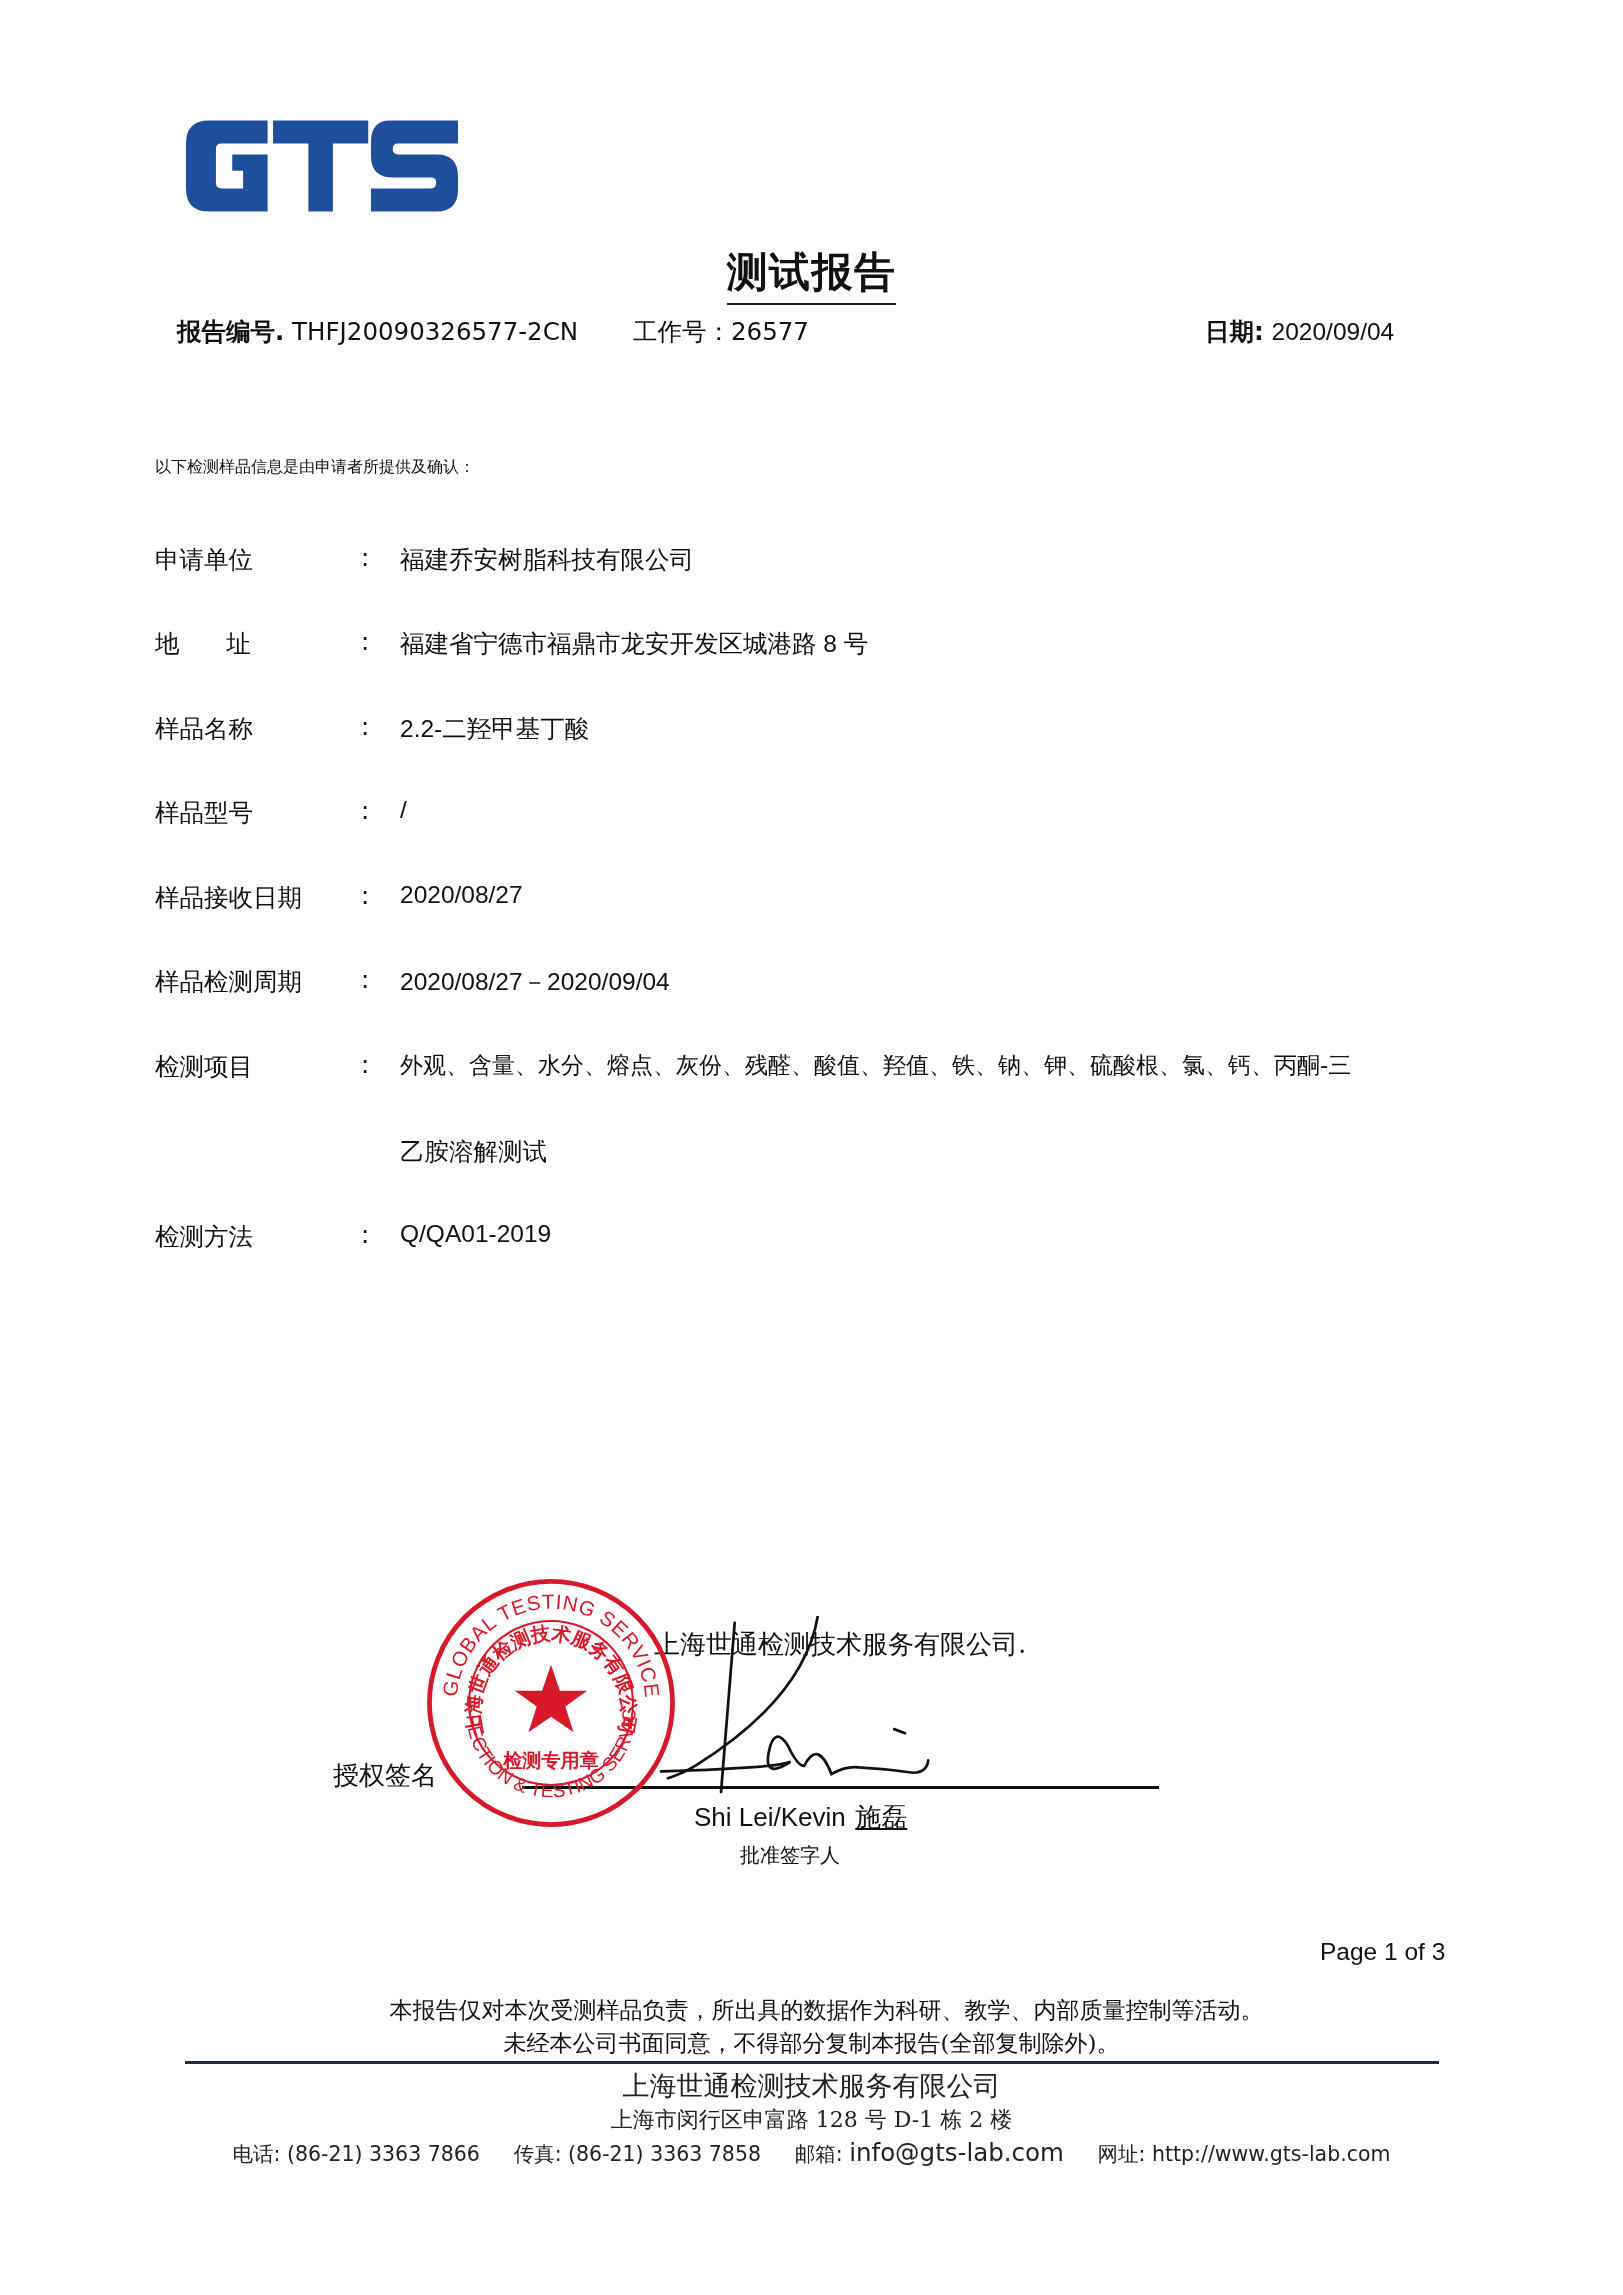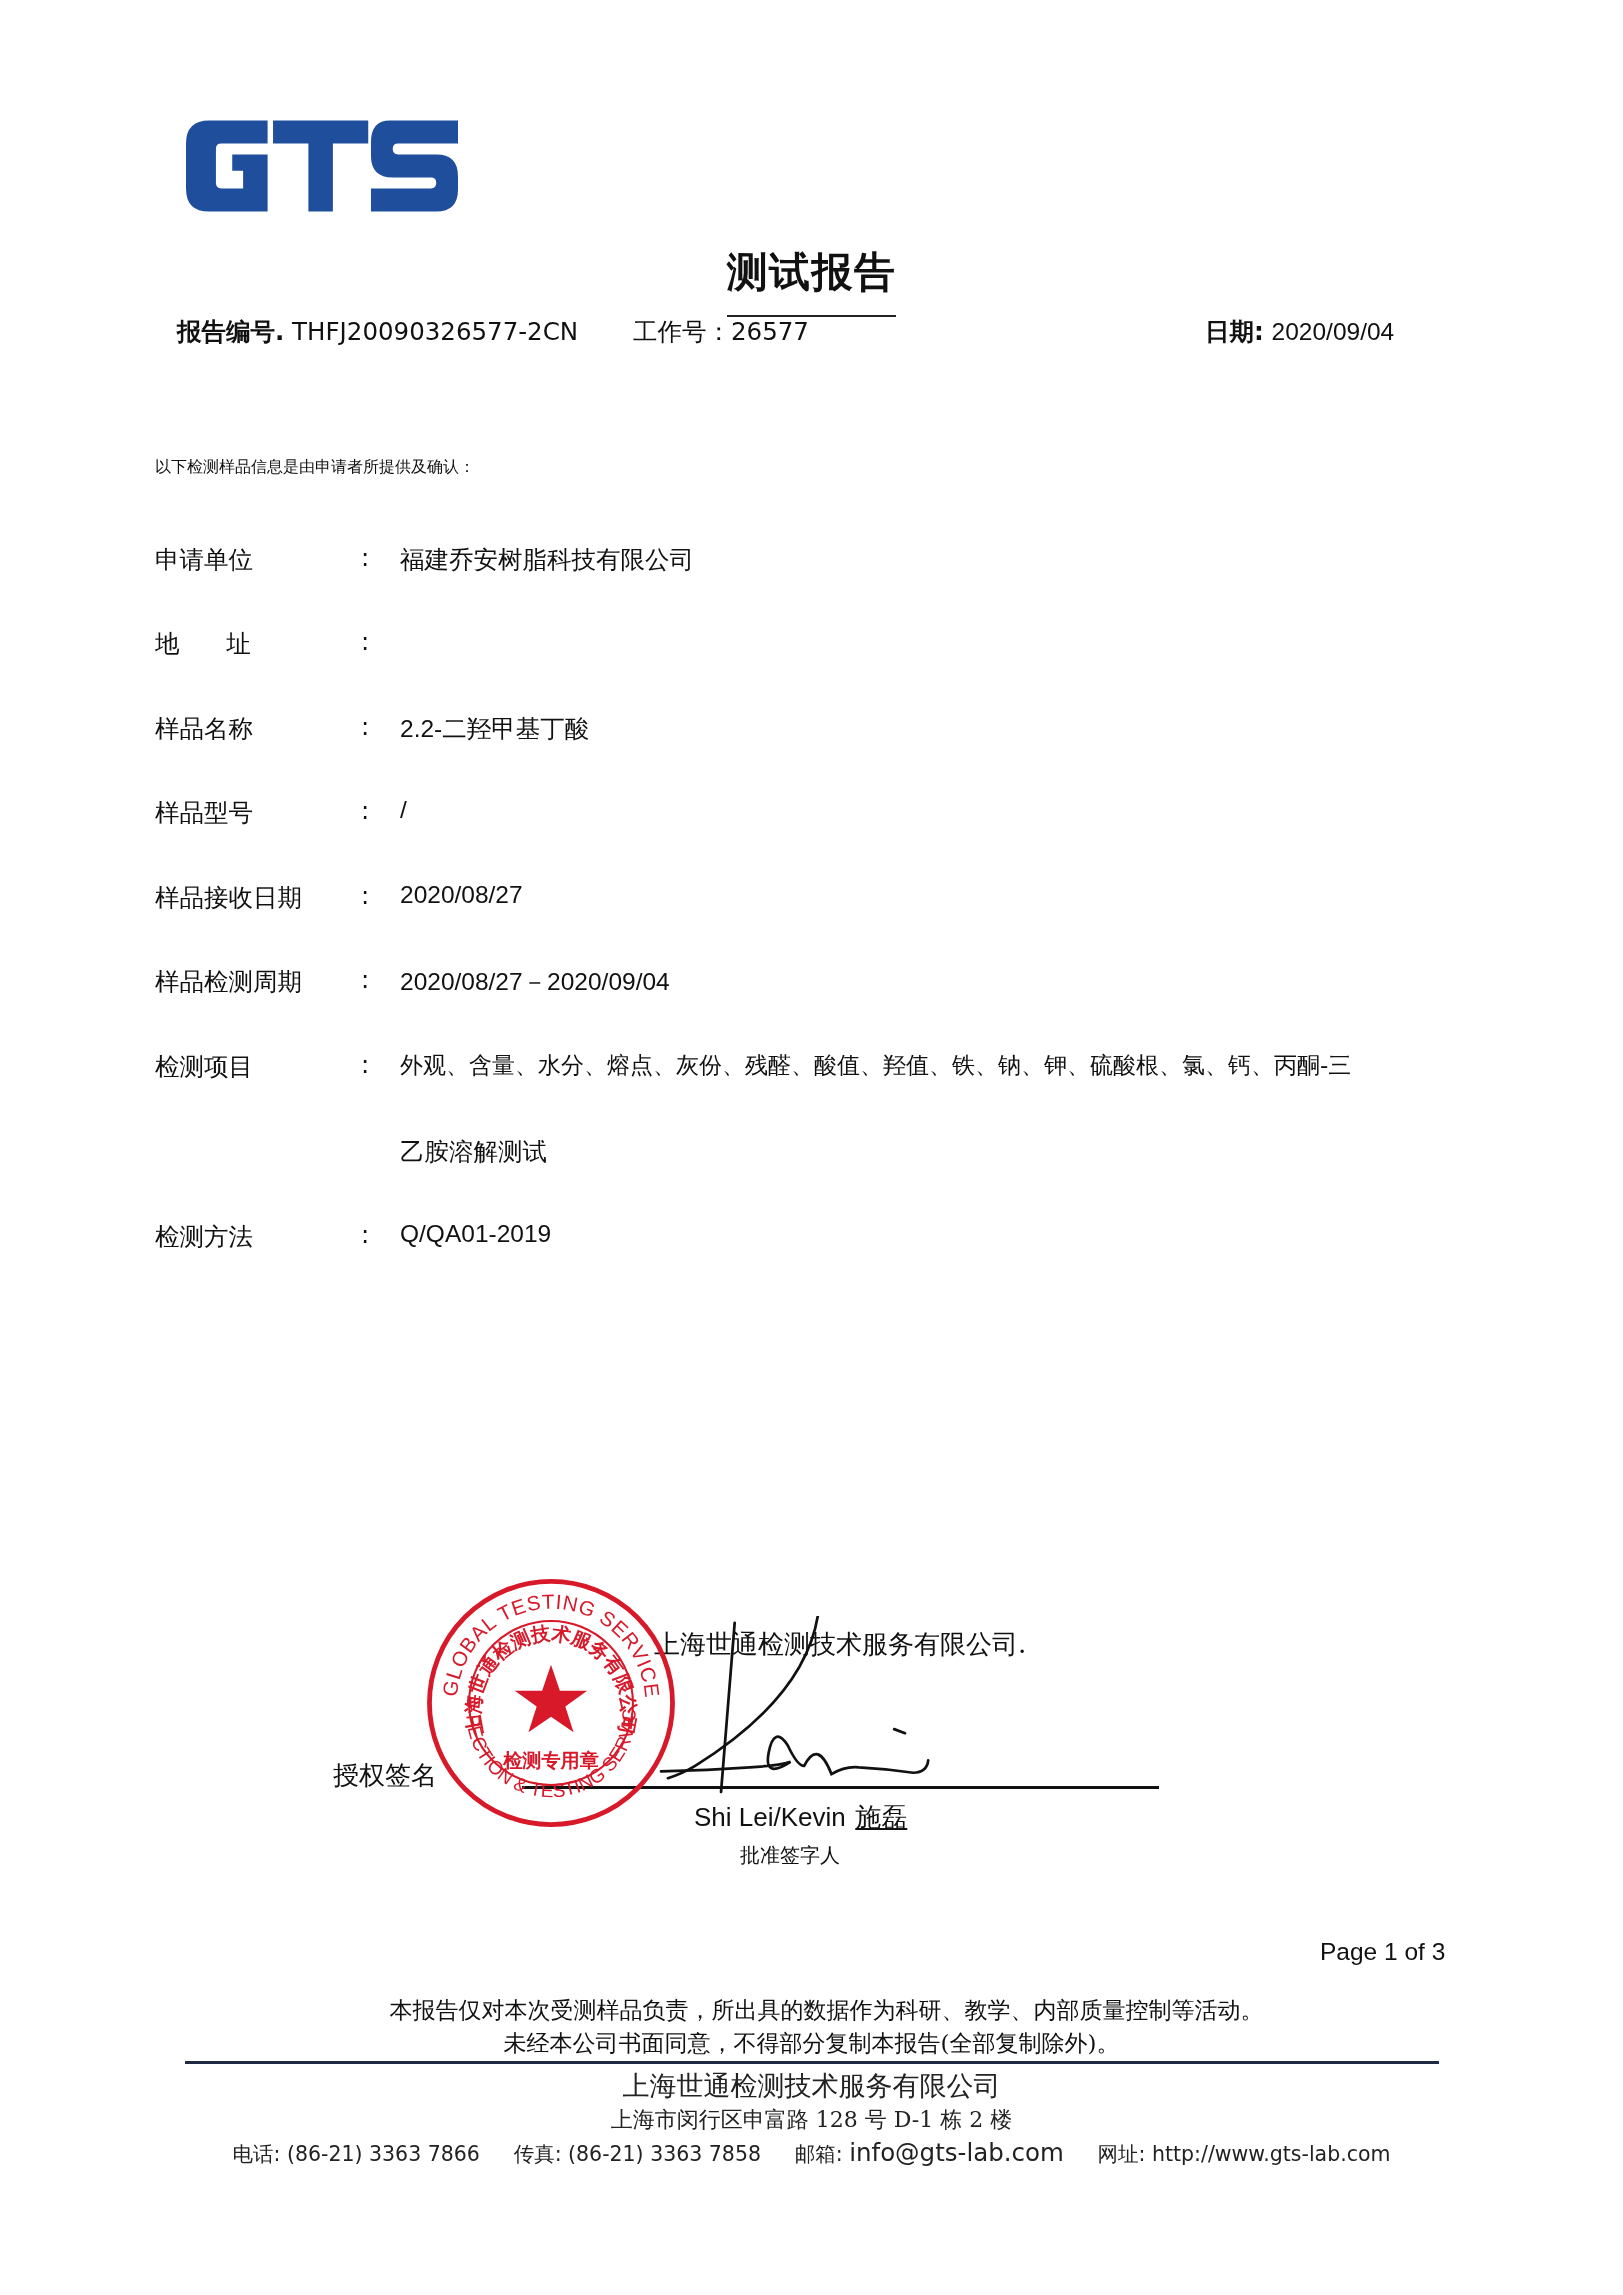--- a/index.html
+++ b/index.html
@@ -10,21 +10,21 @@
   }
   .abs { position: absolute; }
   
   .logo { left: 179px; top: 115px; width: 286px; height: 102px; }
   
   .doc-title {
     left: 0; width: 1623px; top: 245px; text-align: center;
     font-family: "DejaVu Serif", "Liberation Serif", serif;
     font-size: 41px; font-weight: bold; letter-spacing: 1.4px;
   }
-  .doc-title span { border-bottom: 2.7px solid #222; padding-bottom: 19px; }
+  .doc-title span { border-bottom: 2.7px solid #222; padding-bottom: 7px; }
   
   .meta { top: 315px; font-size: 24.5px; white-space: nowrap; }
   .meta .lbl { font-weight: bold; }
   .meta-report { left: 177px; }
   .meta-job { left: 633px; }
   .meta-date { left: 1205px; }
   .meta-date .val { font-family: "Liberation Sans", sans-serif; }
   
   .intro { left: 155px; top: 457px; font-size: 16px; }
   
@@ -88,20 +88,21 @@
 <div class="abs intro">以下检测样品信息是由申请者所提供及确认：</div>
 
 <div class="abs row" style="top:543px">
   <span class="k">申请单位</span>
   <span class="c">:</span>
   <span class="v">福建乔安树脂科技有限公司</span>
 </div>
 <div class="abs row" style="top:627px">
   <span class="k">地      址</span>
   <span class="c">:</span>
+  <span class="v">福建省宁德市福鼎市龙安开发区城港路 8 号</span>
 </div>
 <div class="abs row" style="top:712px">
   <span class="k">样品名称</span>
   <span class="c">:</span>
   <span class="v">2.2-二羟甲基丁酸</span>
 </div>
 <div class="abs row" style="top:796px">
   <span class="k">样品型号</span>
   <span class="c">:</span>
   <span class="v">/</span>

